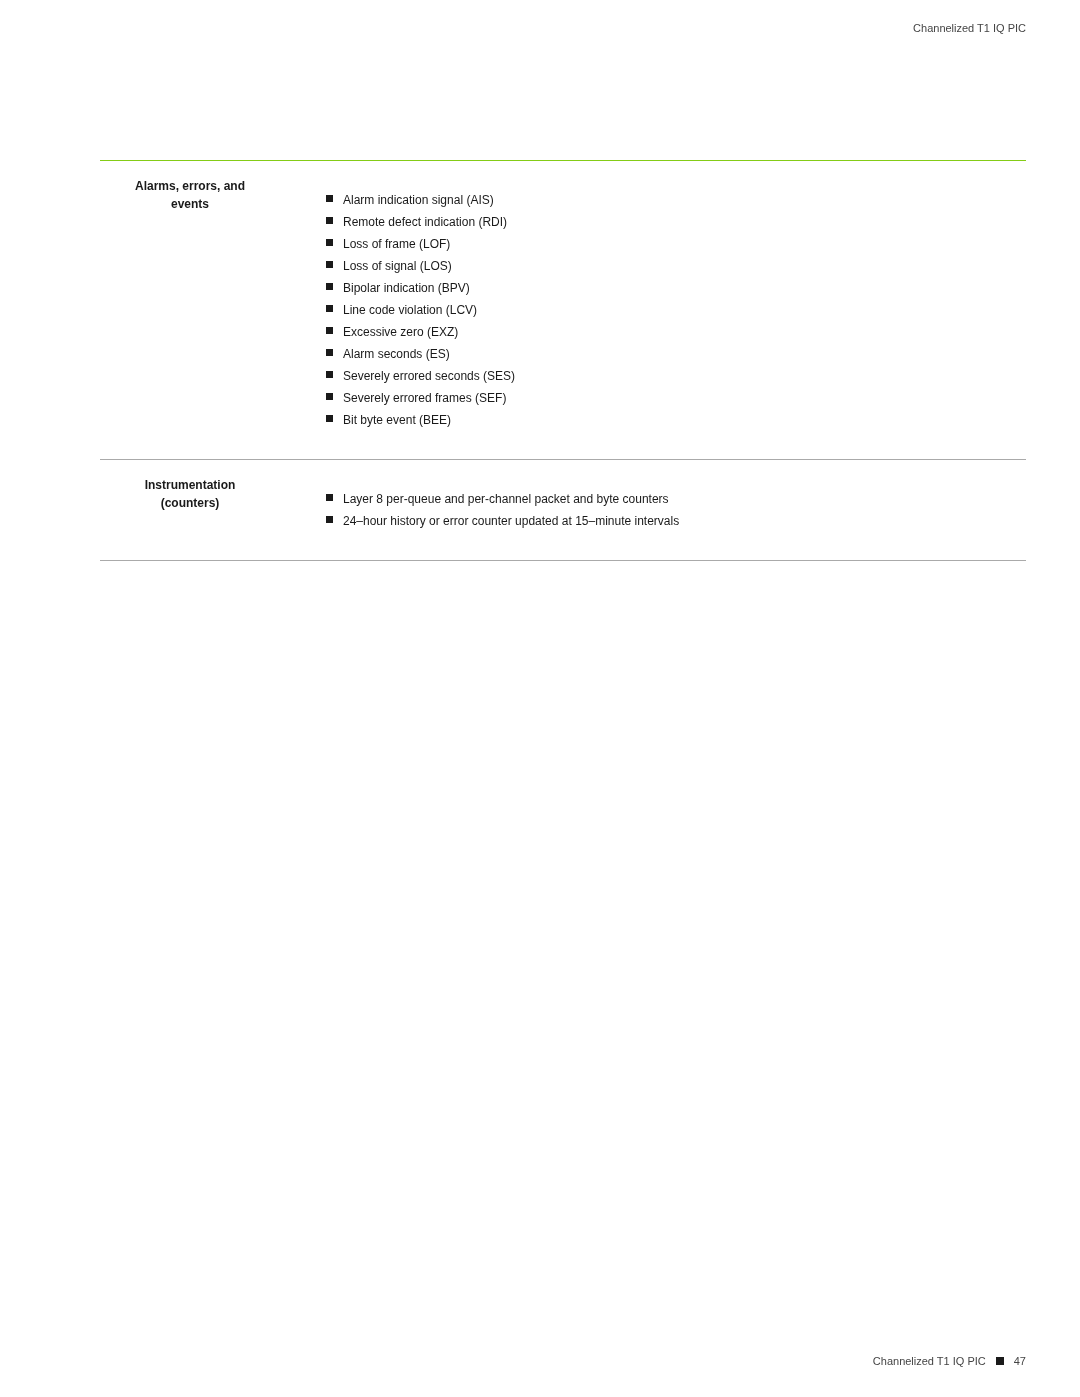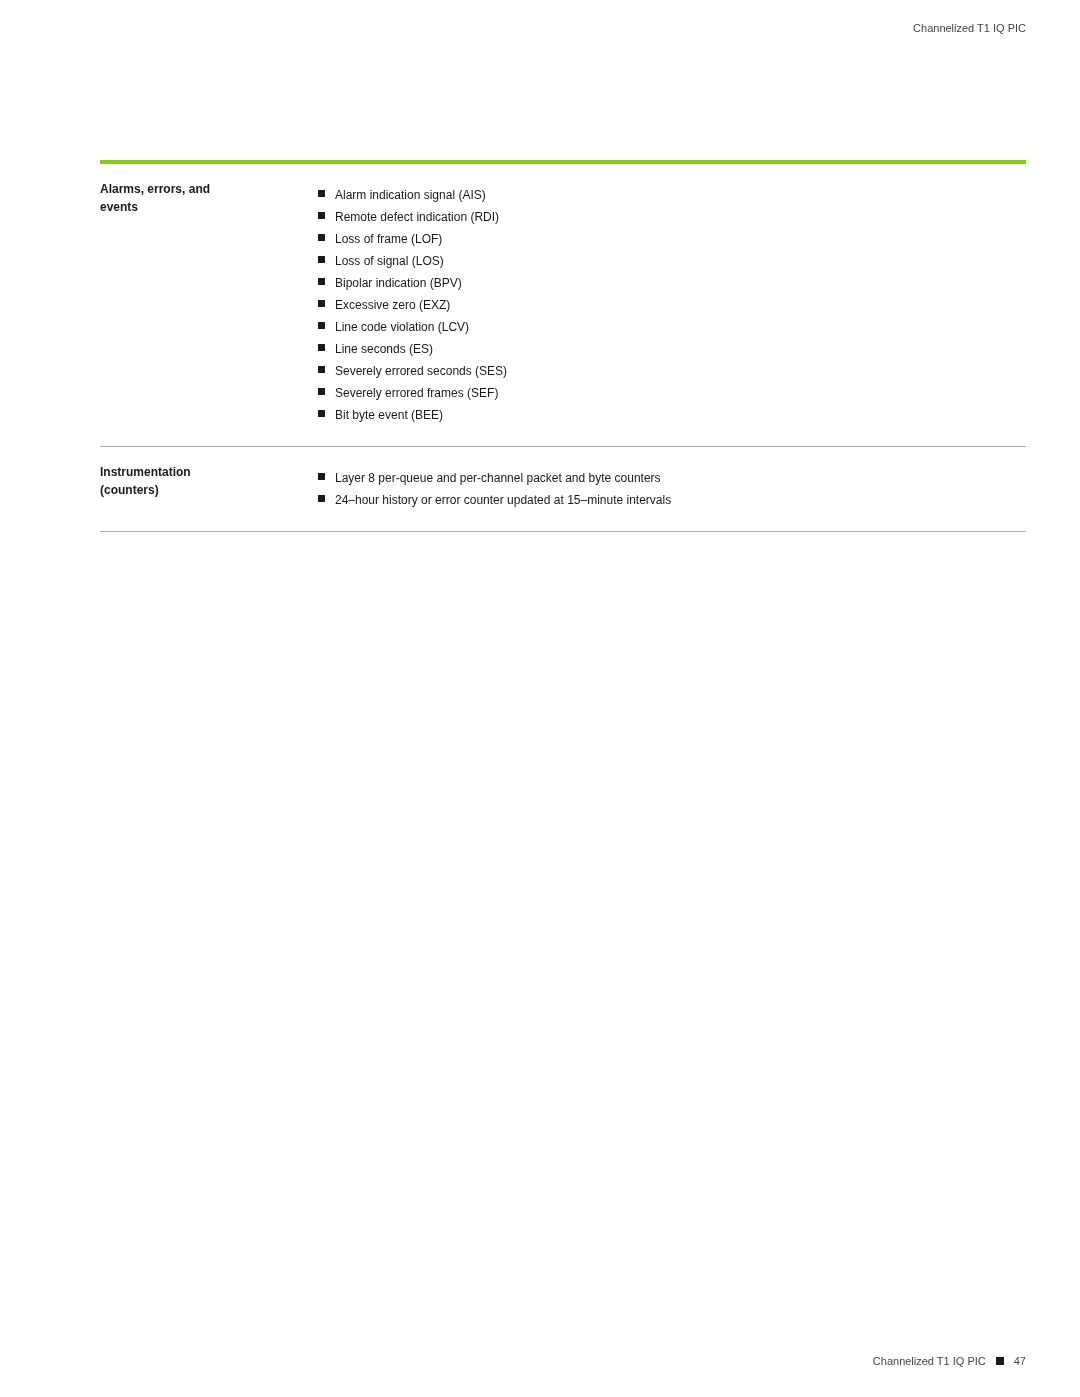--- a/index.html
+++ b/index.html
@@ -49,21 +49,22 @@
 
     .main-content {
       position: absolute;
       top: 160px;
       left: 100px;
       right: 54px;
     }
 
     .table-section {
       width: 100%;
-      border-top: 4px solid #84cc16;
+      border-top: 1px solid #84cc16;
+      text-align: center;
     }
 
     .table-row {
       display: flex;
       border-bottom: 1px solid #aaa;
       padding: 14px 0;
     }
 
     .row-label {
       width: 200px;
@@ -78,21 +79,21 @@
     }
 
     .row-content {
       flex: 1;
       padding-left: 10px;
     }
 
     .bullet-list {
       list-style: none;
       padding: 0;
-      margin: 8px;
+      margin: 16px;
     }
 
     .bullet-list li {
       display: flex;
       align-items: flex-start;
       margin-bottom: 4px;
       font-family: Arial, sans-serif;
       font-size: 12px;
       color: #1a1a1a;
       line-height: 1.5;
@@ -142,29 +143,29 @@
           <li>
             <span class="bullet-square"></span>
             <span>Loss of signal (LOS)</span>
           </li>
           <li>
             <span class="bullet-square"></span>
             <span>Bipolar indication (BPV)</span>
           </li>
           <li>
             <span class="bullet-square"></span>
+            <span>Line code violation (LCV)</span>
+          </li>
+          <li>
+            <span class="bullet-square"></span>
             <span>Excessive zero (EXZ)</span>
           </li>
           <li>
             <span class="bullet-square"></span>
-            <span>Line code violation (LCV)</span>
-          </li>
-          <li>
-            <span class="bullet-square"></span>
-            <span>Line seconds (ES)</span>
+            <span>Alarm seconds (ES)</span>
           </li>
           <li>
             <span class="bullet-square"></span>
             <span>Severely errored seconds (SES)</span>
           </li>
           <li>
             <span class="bullet-square"></span>
             <span>Severely errored frames (SEF)</span>
           </li>
           <li>

